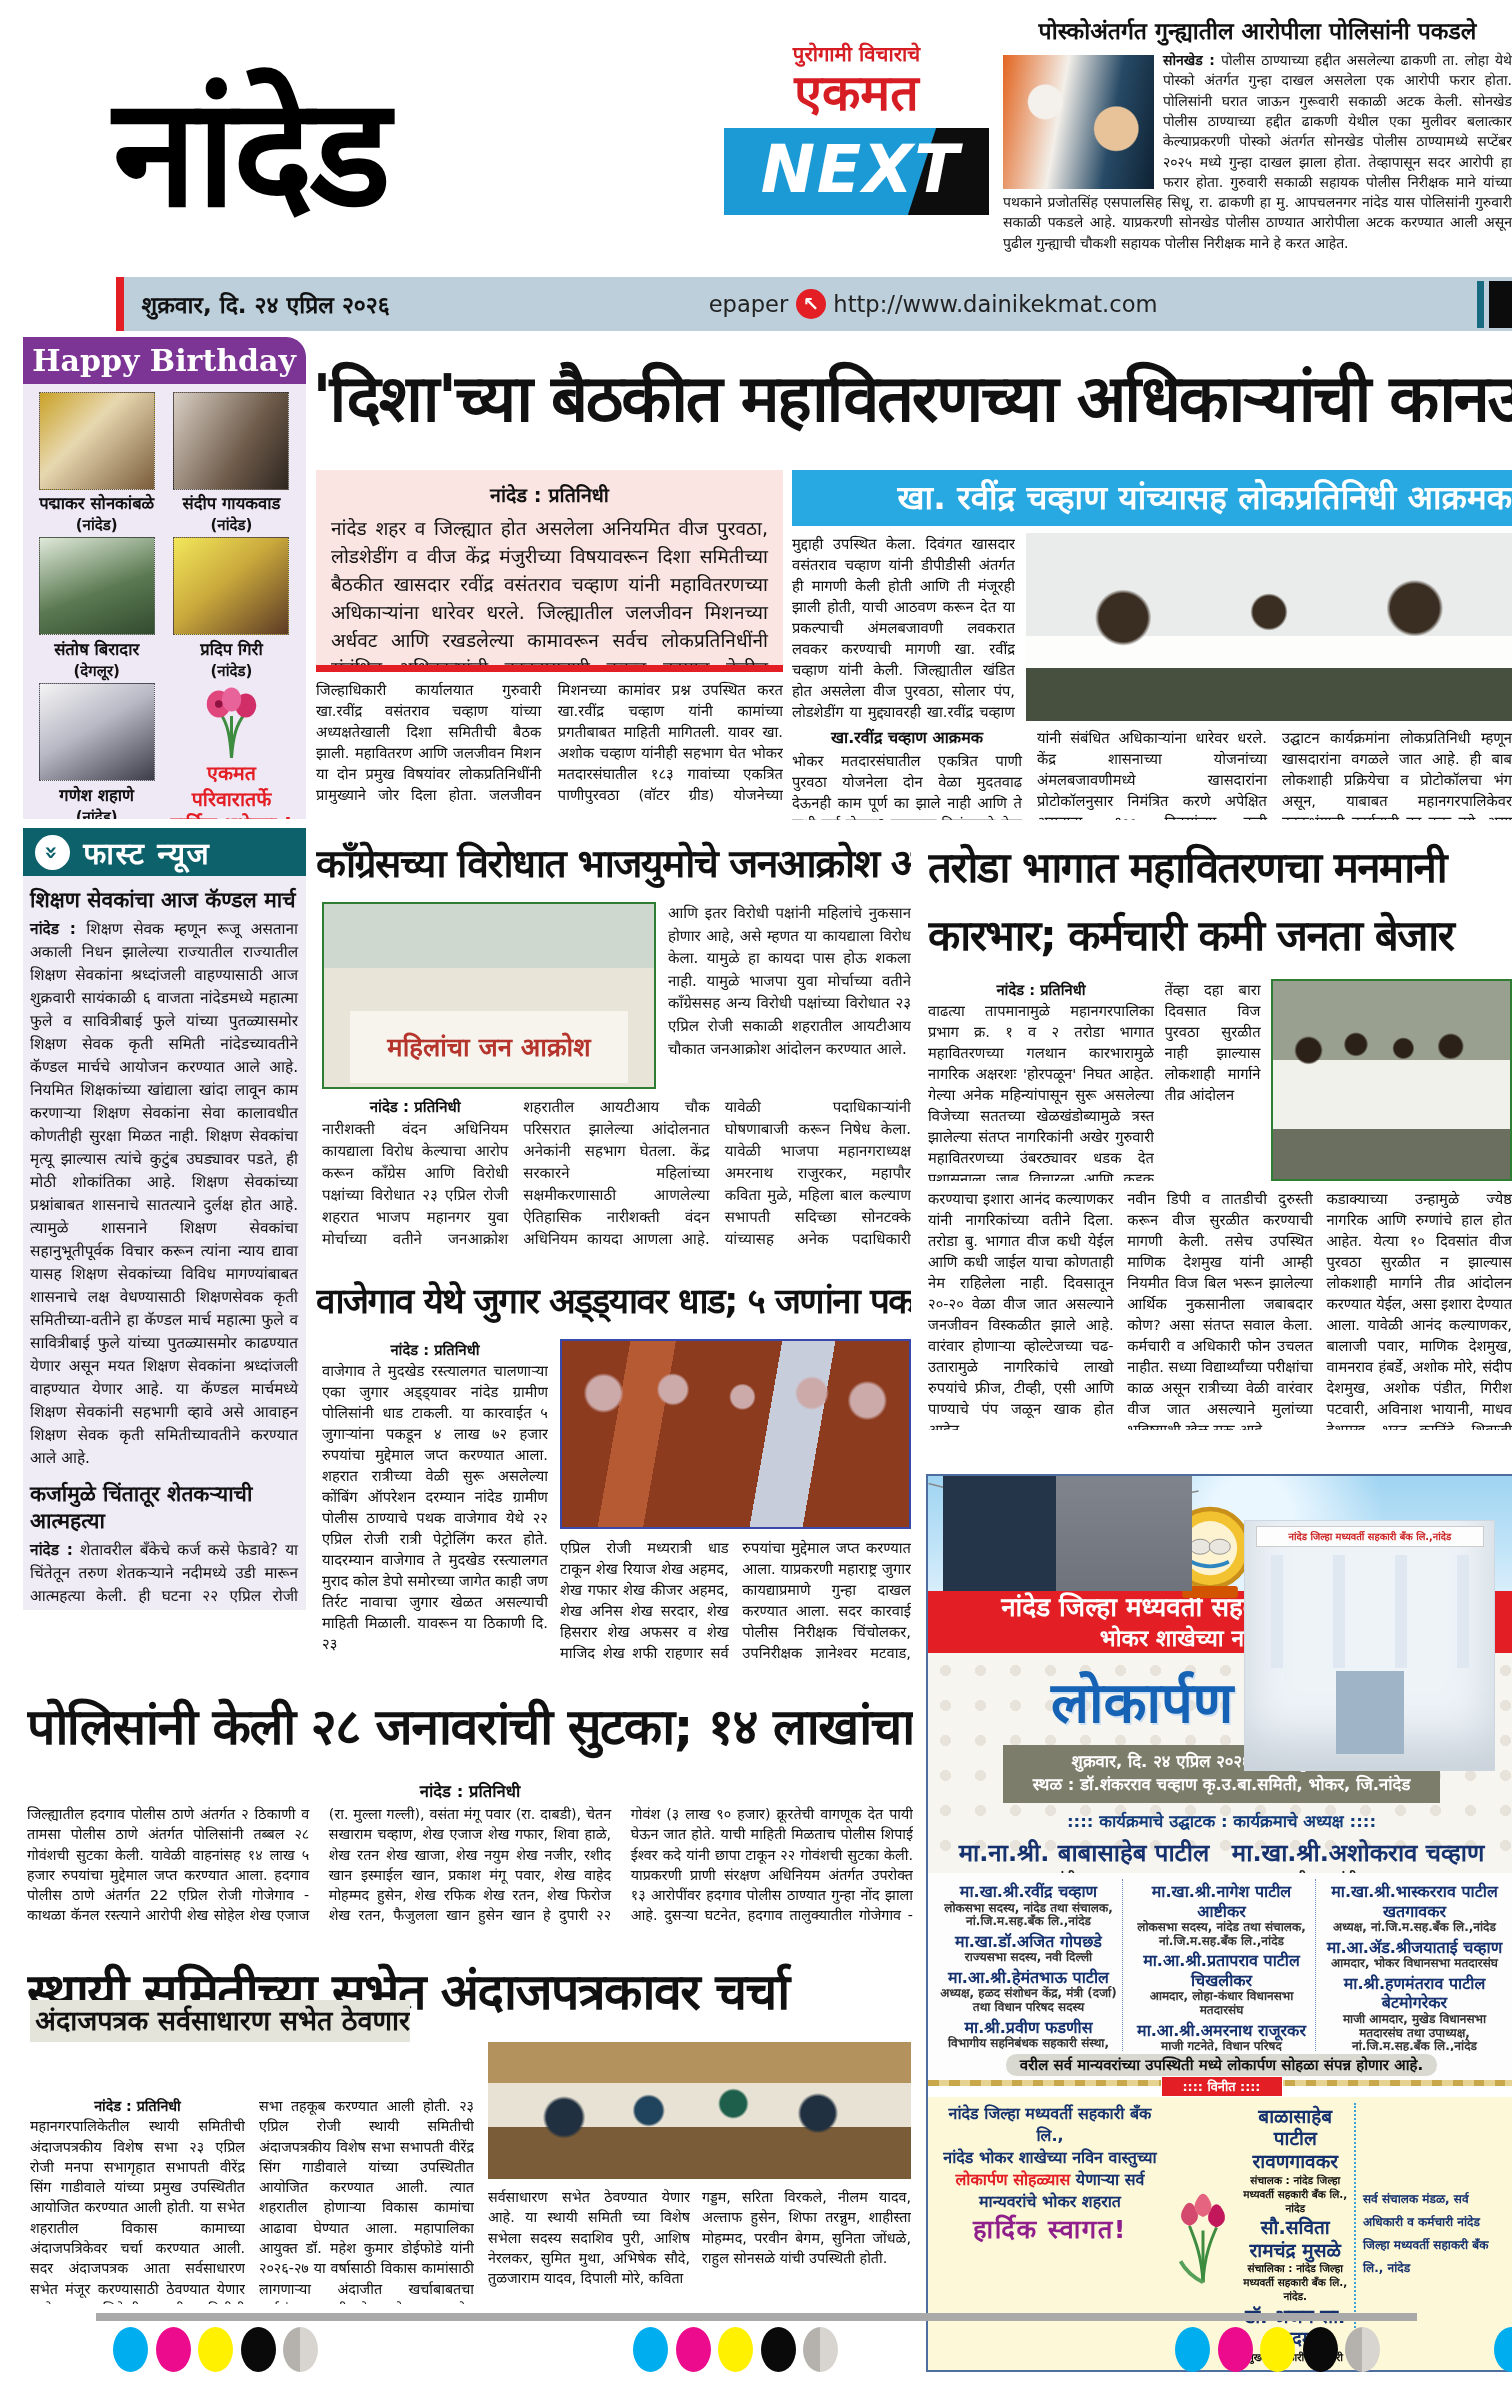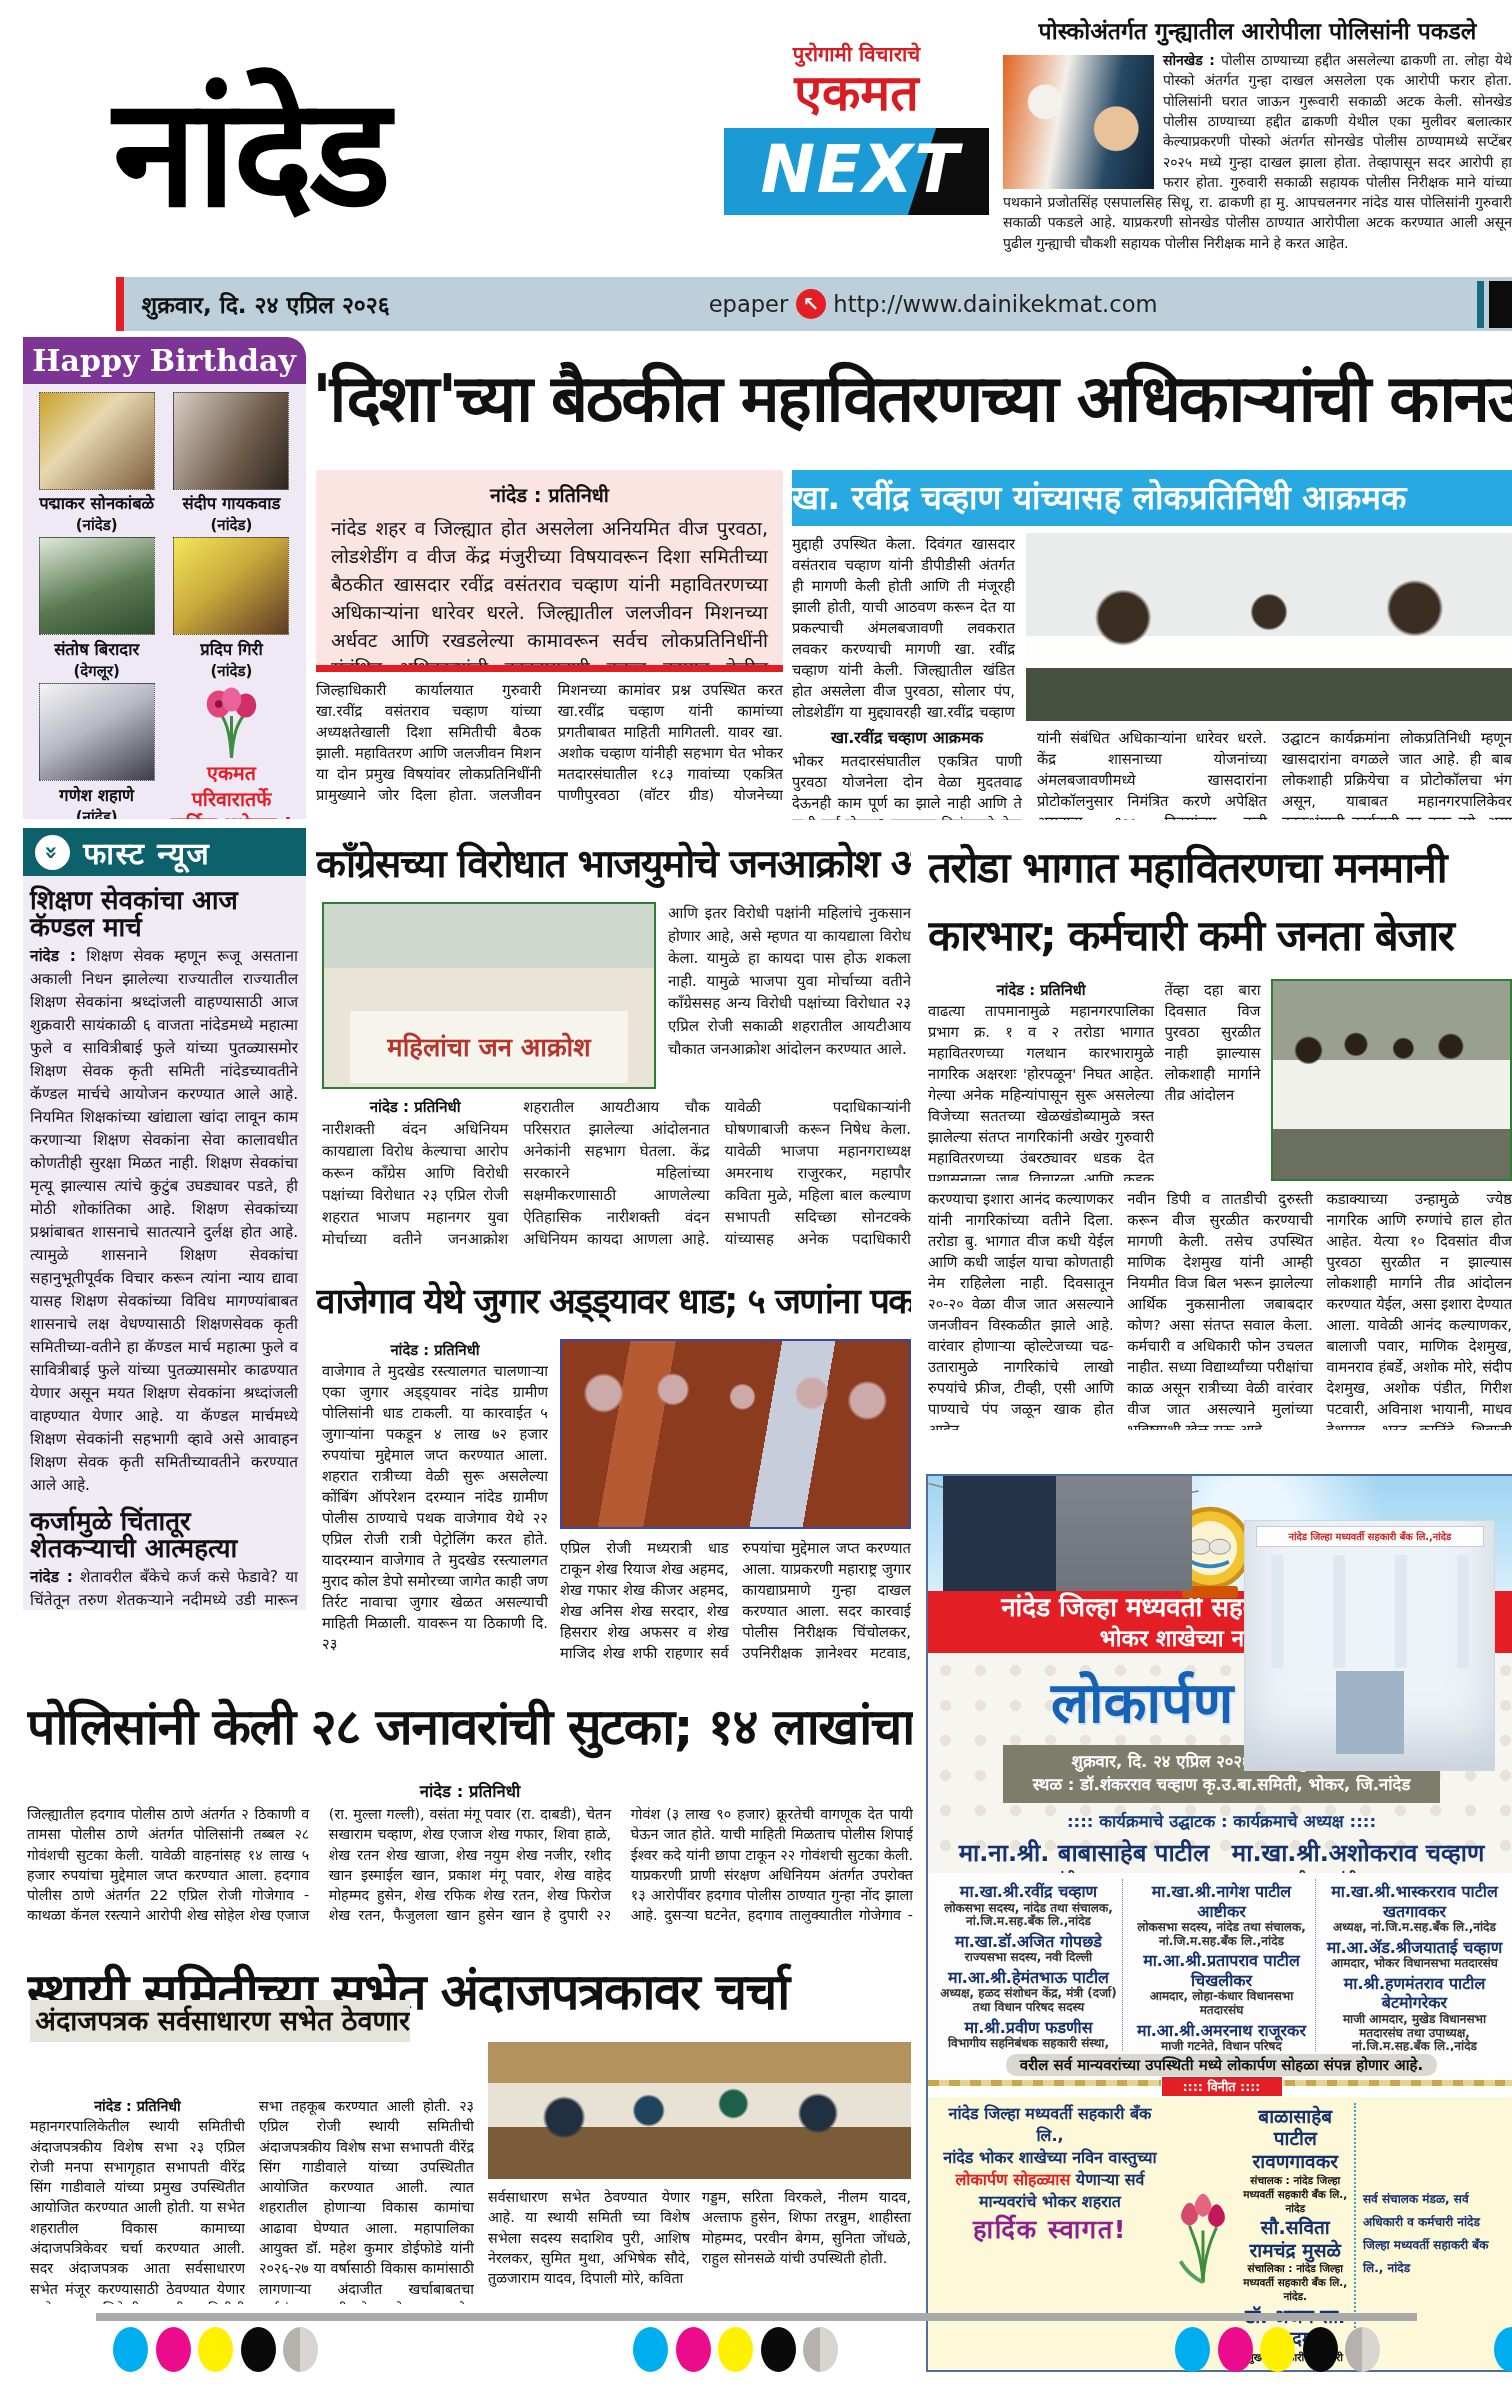--- a/index.html
+++ b/index.html
@@ -50,30 +50,30 @@
   .bname{font-size:16.6px;font-weight:700;margin-top:4.5px;line-height:20.3px;}
   .bplace{font-size:15px;font-weight:700;}
   .wishcell{display:flex;flex-direction:column;align-items:center;justify-content:flex-end;}
   .wish{color:#e31e24;font-weight:800;font-size:19.6px;line-height:25.6px;text-align:center;}
 
   
   .fast{left:22.6px;top:828px;width:283px;height:782px;background:#f0ecf6;overflow:hidden;}
   .fast-head{height:48px;background:#0d616b;display:flex;align-items:center;gap:13.6px;padding:0 12px;}
   .fast-ic{width:35px;height:35px;border-radius:50%;background:#fff;color:#0d616b;display:flex;align-items:center;justify-content:center;font-size:22.6px;font-weight:800;transform:rotate(90deg);}
   .fast-head b{color:#fff;font-size:30px;letter-spacing:1.5px;}
-  .fast h3{margin:10.5px 7.5px 4.5px 7.5px;font-size:26px;line-height:27px;font-weight:800;}
+  .fast h3{margin:10.5px 7.5px 4.5px 7.5px;font-size:21px;line-height:27px;font-weight:800;}
   .fast .fbody{margin:0 7.5px;font-size:15.4px;line-height:23px;}
 
   
   .main-hl{left:312px;top:339px;width:1200px;height:127px;font-size:65px;line-height:120px;font-weight:800;text-align:center;letter-spacing:-2.3px;}
   .leadbox{left:316px;top:470px;width:467px;height:202px;background:#fbe5e2;padding:10.5px 15px;box-sizing:border-box;border-bottom:7.5px solid #e31e24;overflow:hidden;}
   .leadbox .dl{text-align:center;font-weight:700;font-size:19.6px;margin-bottom:6px;}
   .leadbox .lead{font-size:19px;line-height:28px;}
   .disha-cols{left:316px;top:679px;width:467px;height:142px;column-count:2;column-gap:16.6px;font-size:14.7px;line-height:21px;}
-  .subhead-blue{left:792px;top:470px;width:720px;height:56px;background:#29a9e1;color:#fff;font-weight:800;font-size:33px;line-height:56px;text-align:left;}
+  .subhead-blue{left:792px;top:470px;width:720px;height:56px;background:#29a9e1;color:#fff;font-weight:800;font-size:33px;line-height:56px;text-align:right;}
   .disha-right-row{left:792px;top:533px;width:720px;height:188px;display:flex;gap:10.5px;}
   .disha-rcol{width:223px;font-size:14.7px;line-height:21px;overflow:hidden;}
   .meeting-photo{flex:1;background:
      radial-gradient(circle at 20% 45%, #3a2d22 0 6%, transparent 7%),
      radial-gradient(circle at 50% 42%, #3a2d22 0 6%, transparent 7%),
      radial-gradient(circle at 80% 40%, #3a2d22 0 6%, transparent 7%),
      linear-gradient(#e9ecea 0 55%, #fdfdfb 55% 72%, #47503f 72% 100%);}
   .disha-brow{left:792px;top:727px;width:720px;height:93px;display:flex;gap:15px;overflow:hidden;}
   .disha-brow .c{flex:1;font-size:14.7px;line-height:21px;}
   .sh2{font-weight:800;text-align:center;font-size:16px;margin-bottom:1.5px;}

